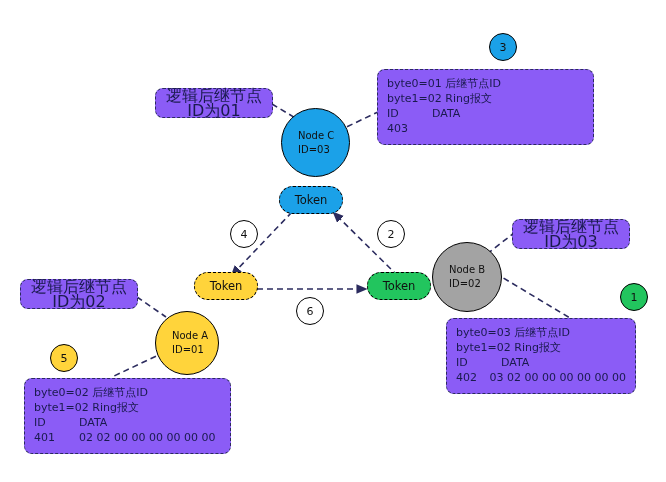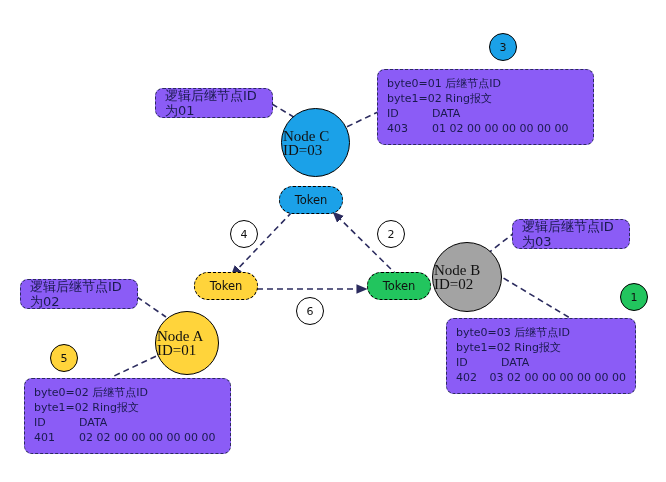--- a/index.html
+++ b/index.html
@@ -5,38 +5,38 @@
   html,body{margin:0;padding:0;background:#ffffff;}
   body{width:666px;height:482px;position:relative;overflow:hidden;
        font-family:"DejaVu Sans","Liberation Sans",sans-serif;}
   #canvas{position:absolute;left:0;top:0;width:666px;height:482px;}
   svg.edges{position:absolute;left:0;top:0;width:666px;height:482px;}
 
   
   .node{position:absolute;border-radius:50%;border:1.6px solid #000;
         display:flex;flex-direction:column;justify-content:center;
         align-items:flex-start;box-sizing:border-box;}
-  .node .ln{font-size:15px;color:#111;line-height:14px;padding-left:1px;font-family:Liberation Serif, serif;}
+  .node .ln{font-size:10px;color:#111;line-height:14px;padding-left:16px;}
 
   
   .token{position:absolute;border:1.7px dashed #000;border-radius:14px;
          display:flex;align-items:center;justify-content:center;
          box-sizing:border-box;font-size:11.5px;color:#111;}
 
   
   .badge{position:absolute;border-radius:50%;border:1.6px solid #000;
          display:flex;align-items:center;justify-content:center;
          box-sizing:border-box;font-size:11px;color:#111;}
 
   
   .note{position:absolute;border:1.6px dashed #2b2b5e;border-radius:8px;
         background:#8b5cf6;box-sizing:border-box;color:#1a1a4e;
         font-size:11px;line-height:15px;padding:6px 9px;}
-  .note.small{padding:4px 9px;font-size:13px;line-height:15px;
-              display:flex;align-items:center;justify-content:center;}
+  .note.small{padding:4px 9px;font-size:16px;line-height:15px;
+              display:flex;align-items:center;justify-content:center;text-align:center;}
   .note .row{white-space:pre;}
 </style>
 </head>
 <body>
 
 <div id="canvas">
 
   <svg class="edges" viewBox="0 0 666 482" xmlns="http://www.w3.org/2000/svg">
     <defs>
       <marker id="arrowhead" markerWidth="8" markerHeight="8" refX="6.6" refY="3" orient="auto">
@@ -128,21 +128,20 @@
 
   <div class="note" style="left:377px;top:69px;width:217px;height:76px;">
     <div class="row">byte0=01 后继节点ID</div>
     <div class="row">byte1=02 Ring报文</div>
     <div class="row" style="display:flex;">
       <span style="display:inline-block;width:45px;">ID</span>
       <span>DATA</span>
     </div>
     <div class="row" style="display:flex;">
       <span style="display:inline-block;width:45px;">403</span>
-      <span>01 02 00 00 00 00 00 00</span>
     </div>
   </div>
 
   <div class="note" style="left:446px;top:318px;width:190px;height:76px;">
     <div class="row">byte0=03 后继节点ID</div>
     <div class="row">byte1=02 Ring报文</div>
     <div class="row" style="display:flex;">
       <span style="display:inline-block;width:45px;">ID</span>
       <span>DATA</span>
     </div>

